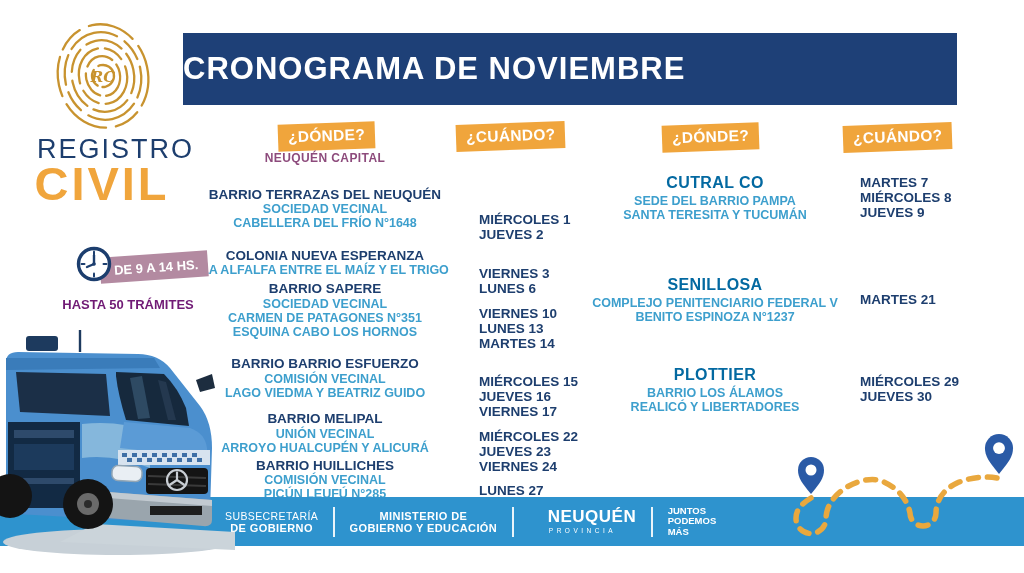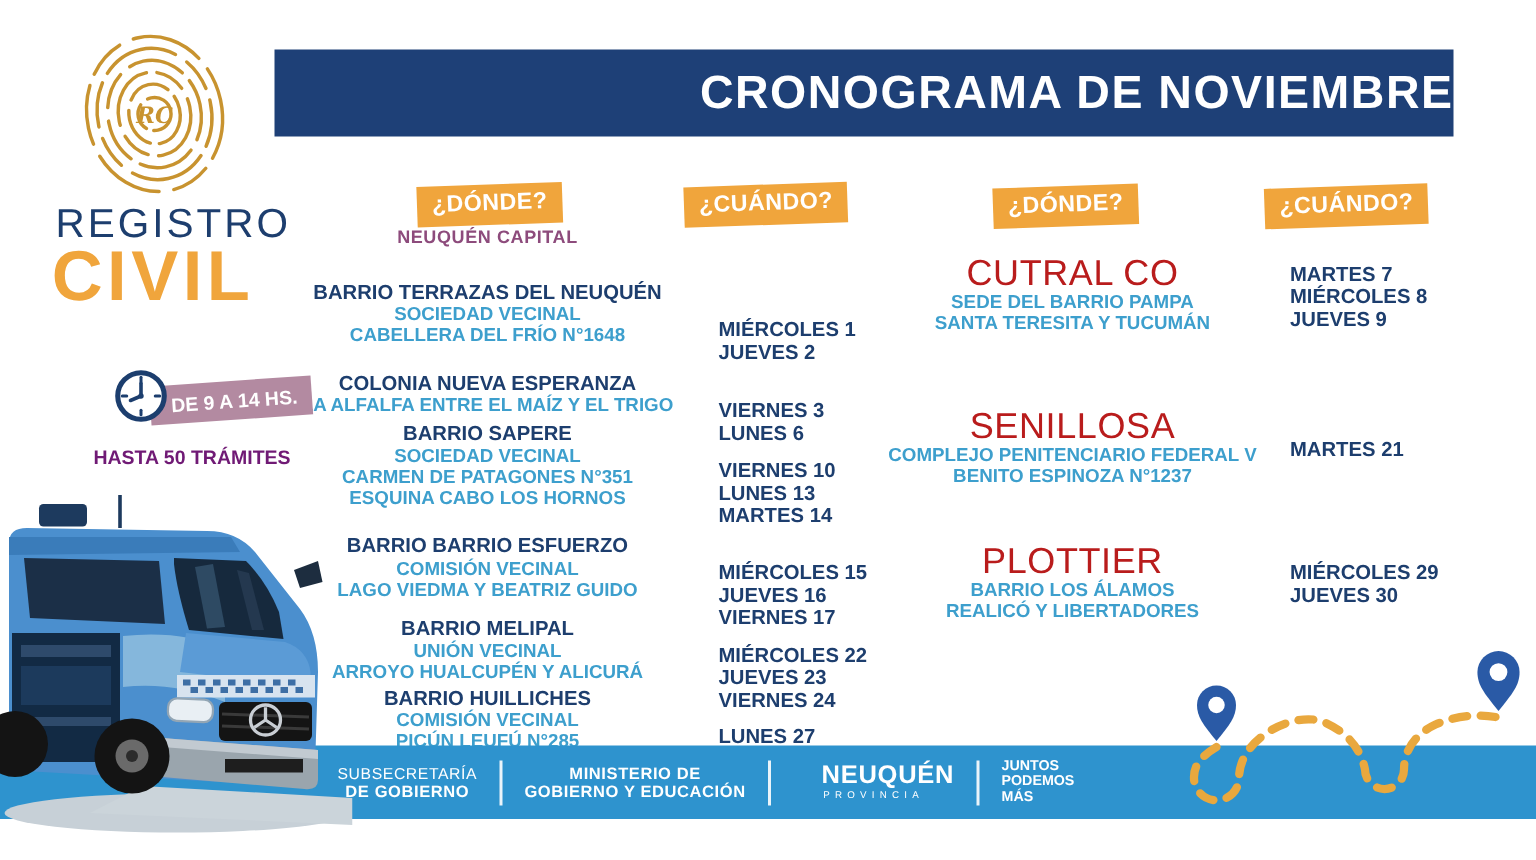--- a/index.html
+++ b/index.html
@@ -1,20 +1,20 @@
 <!DOCTYPE html>
 <html><head>
 <meta charset="utf-8">
 <style>
   html,body{margin:0;padding:0;background:#fff;}
   #canvas{position:relative;width:1024px;height:573px;background:#ffffff;overflow:hidden;
           font-family:"Liberation Sans",sans-serif;}
   
-  .banner{position:absolute;left:183px;top:33px;width:774px;height:58px;background:#1E4077;
-          display:flex;align-items:center;justify-content:flex-end;padding-left:12px;}
+  .banner{position:absolute;left:183px;top:33px;width:774px;height:72px;background:#1E4077;
+          display:flex;align-items:center;justify-content:flex-start;}
   .banner-title{color:#ffffff;font-size:31px;font-weight:800;letter-spacing:1px;}
   
   .brand-fp{position:absolute;left:42px;top:20px;width:122px;height:112px;}
   .brand-registro{position:absolute;left:10px;top:134px;width:184px;text-align:right;
           color:#1D3E6E;font-size:27px;font-weight:500;letter-spacing:2px;}
   .brand-civil{position:absolute;left:10px;top:160px;width:184px;text-align:center;
           color:#F0A53C;font-size:47px;line-height:47px;font-weight:900;letter-spacing:3px;}
   
   .clock{position:absolute;left:74px;top:244px;width:40px;height:40px;z-index:3;}
   .hours-badge{position:absolute;left:100px;top:254px;background:#B38AA1;color:#fff;
@@ -32,21 +32,21 @@
   .lc-heading{left:192px;top:151px;width:266px;}
   .row{position:absolute;display:flex;align-items:center;}
   .row-left{left:192px;} .row-right{left:575px;}
   .row-left .where{width:266px;text-align:center;}
   .row-left .when{width:140px;margin-left:21px;margin-top:36px;}
   .row-right .where{width:280px;text-align:center;}
   .row-right .when{width:150px;margin-left:5px;}
   .loc-name{color:#1D3E6E;font-size:13.5px;font-weight:800;line-height:14.5px;}
   .loc-detail{color:#3D9FCD;font-size:12.5px;font-weight:700;line-height:14px;}
   .when .date{color:#1D3E6E;font-size:13.5px;font-weight:800;line-height:15px;}
-  .row-city{color:#b91c1c;font-size:24px;font-weight:400;letter-spacing:.4px;line-height:22px;}
+  .row-city{color:#0369a1;font-size:16px;font-weight:700;letter-spacing:.4px;line-height:22px;}
   .r0{top:176px;} .r1{top:230px;} .r2{top:270px;} .r3{top:338px;} .r4{top:393px;} .r5{top:447px;}
   .R0{top:172px;} .R1{top:274px;} .R2{top:364px;}
   
   .footer{position:absolute;left:0;top:497px;width:1024px;height:49px;background:#2E93CE;
           display:flex;align-items:center;padding-left:225px;box-sizing:border-box;gap:15px;z-index:1;}
   .f-block{color:#fff;text-align:center;}
   .f-sub1{font-size:10.5px;font-weight:400;letter-spacing:.4px;}
   .f-sub2{font-size:11px;font-weight:800;letter-spacing:.4px;}
   .f-div{width:1.5px;height:30px;background:rgba(255,255,255,.9);}
   .f-prov-name{font-size:17px;font-weight:900;letter-spacing:.5px;line-height:16px;margin-left:19px;}

